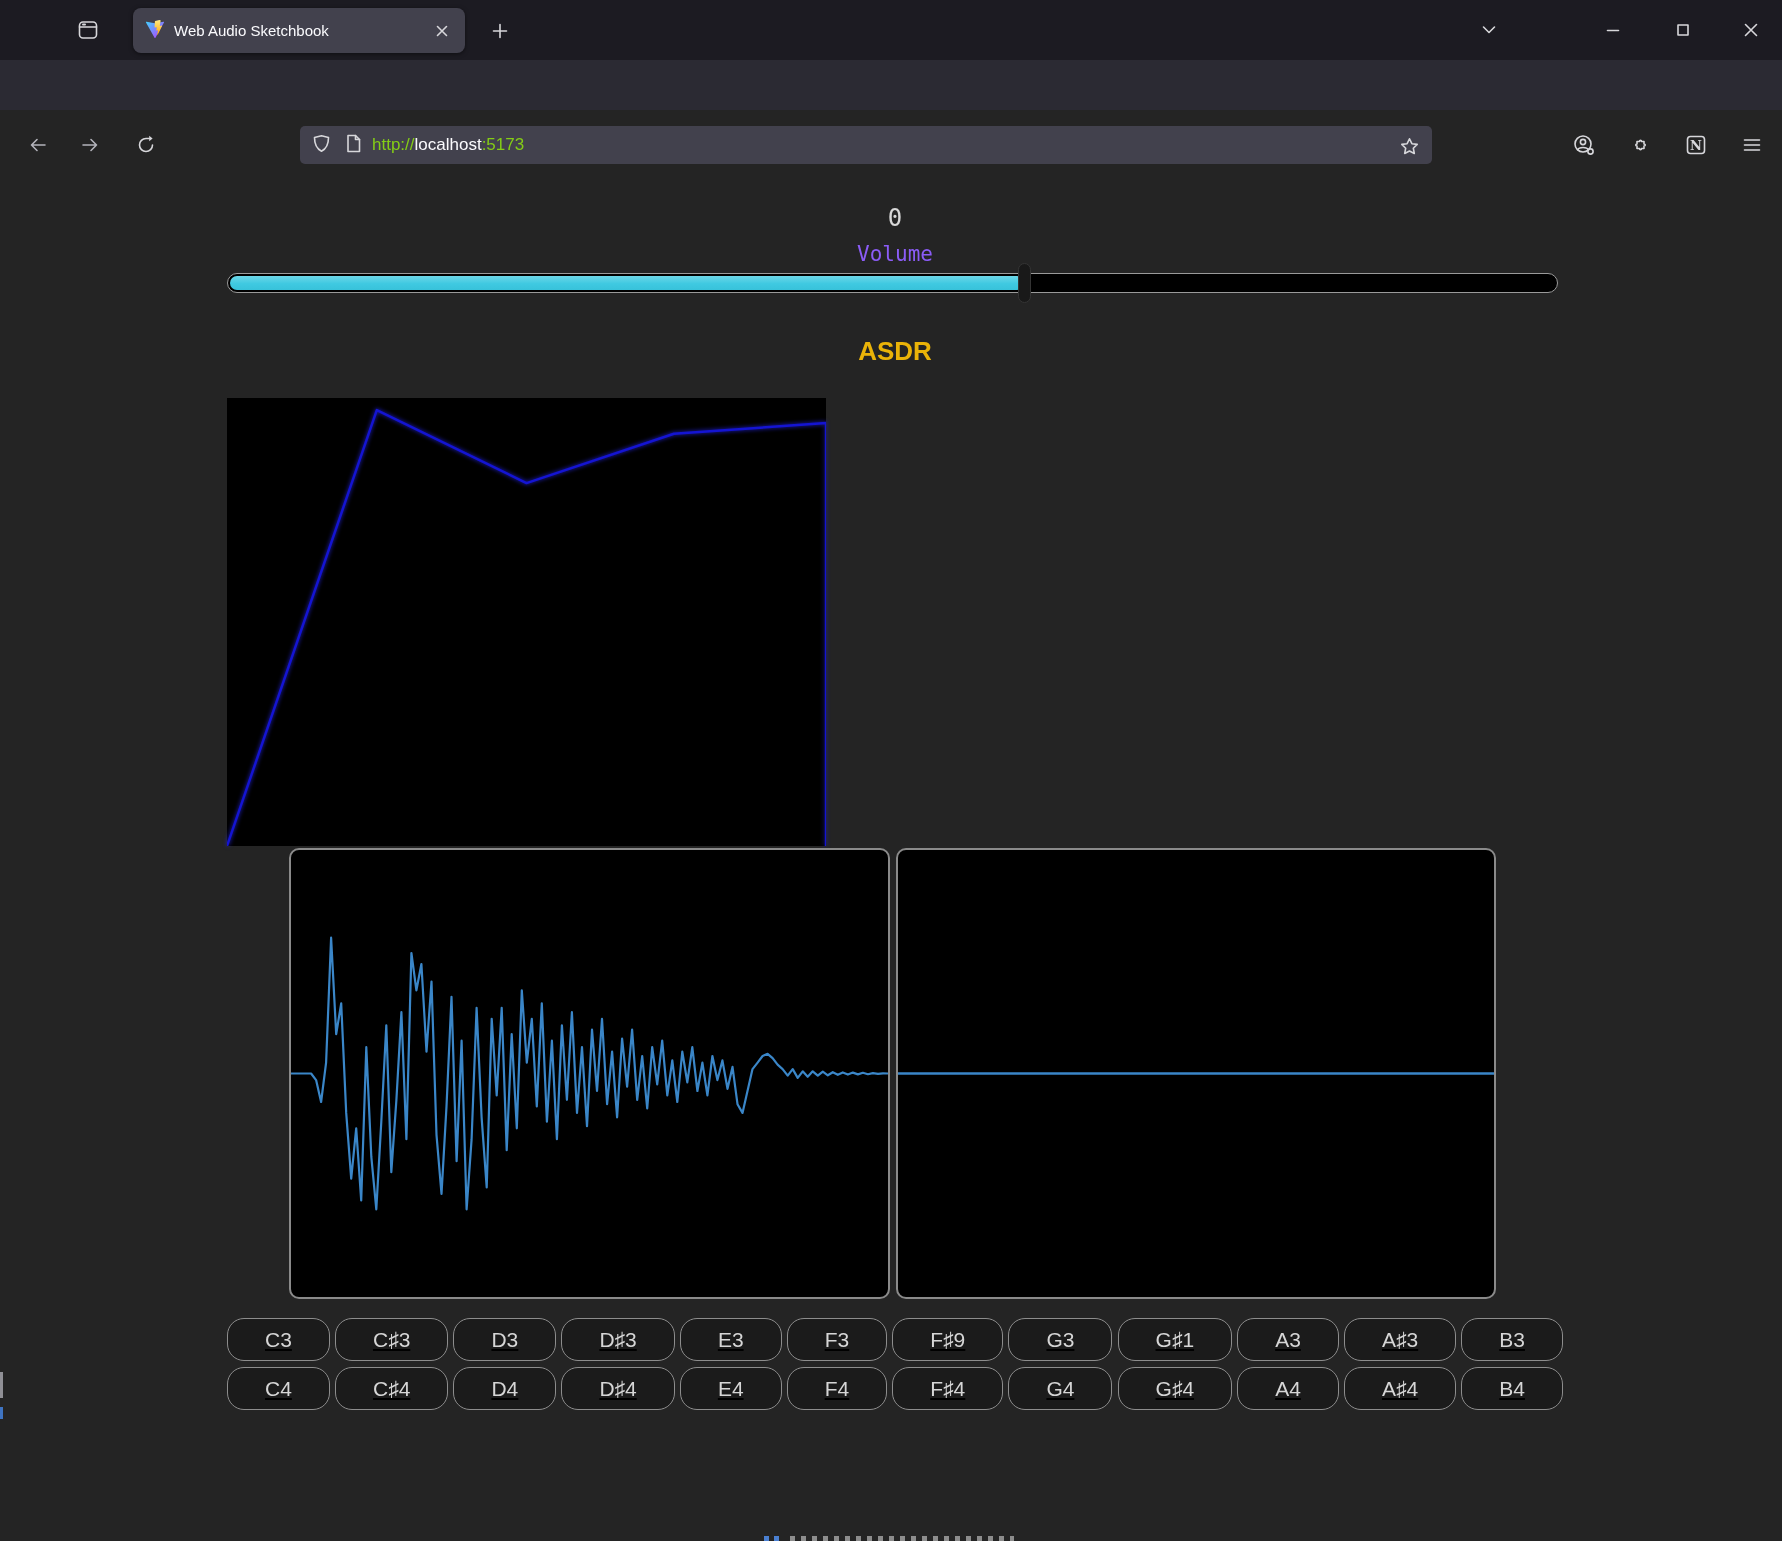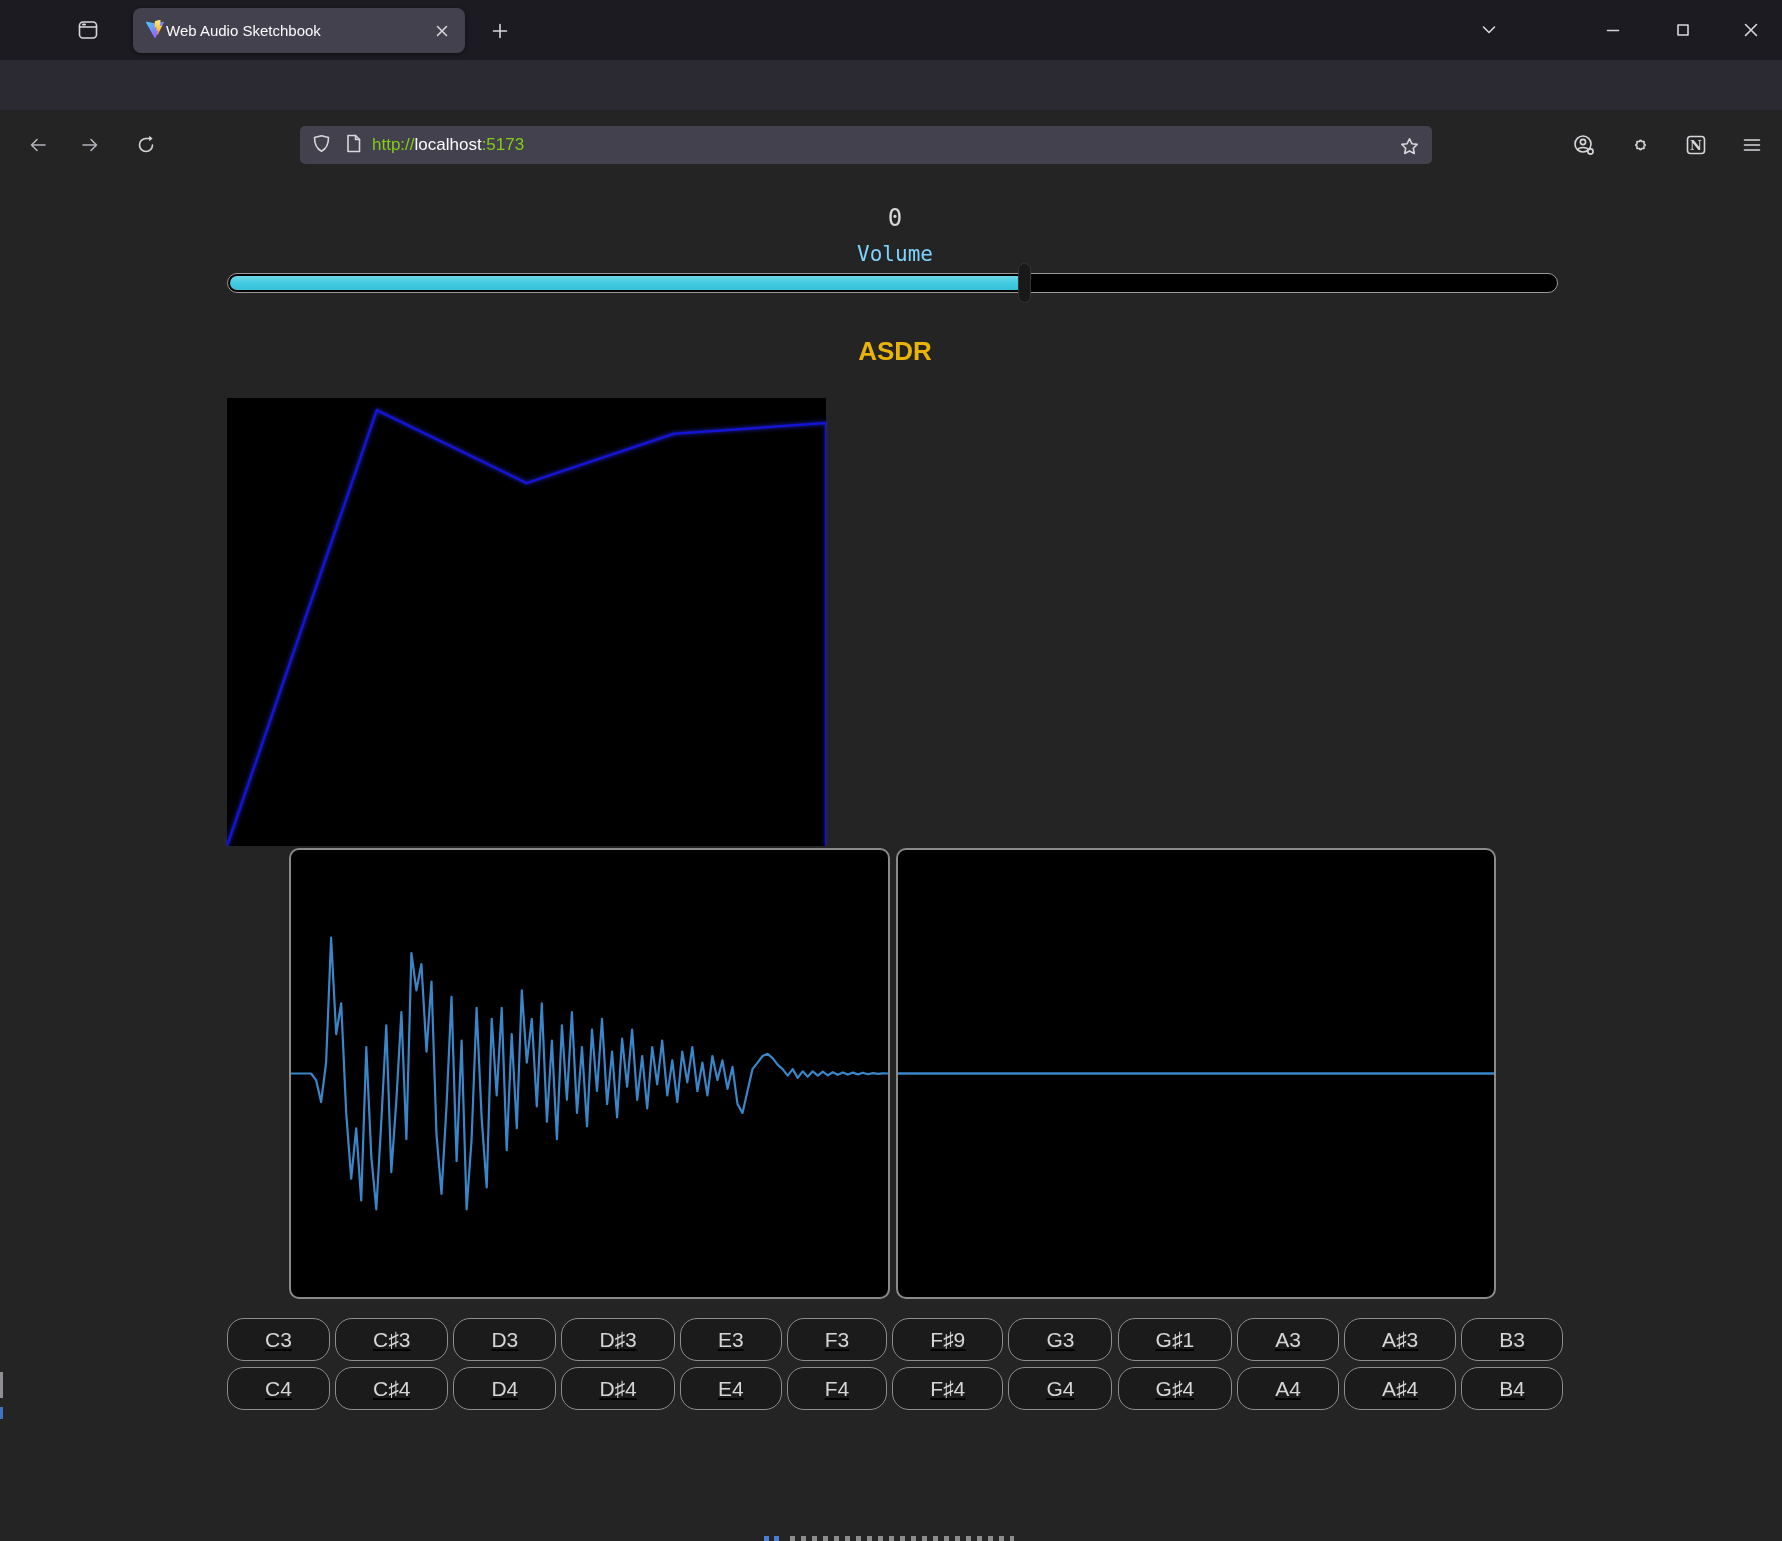--- a/index.html
+++ b/index.html
@@ -7,37 +7,37 @@
   body {
     width:1782px; height:1541px; position:relative; overflow:hidden;
     background:#242424;
     font-family:"Liberation Sans","DejaVu Sans",sans-serif;
   }
   
   .titlebar { position:absolute; top:0; left:0; width:1782px; height:60px; background:#1c1b22; }
   .fx-view { position:absolute; left:70px; top:12px; width:36px; height:36px; display:flex; align-items:center; justify-content:center; border-radius:6px; }
   .tab { position:absolute; left:133px; top:8px; width:332px; height:45px; background:#42414d; border-radius:8px;
          display:flex; align-items:center; padding:0 10px 0 12px; box-shadow:0 1px 4px rgba(0,0,0,.5); }
-  .tab-title { color:#fbfbfe; font-size:15px; margin-left:1px; white-space:nowrap; overflow:hidden; flex:1; }
+  .tab-title { color:#fbfbfe; font-size:15px; margin-left:9px; white-space:nowrap; overflow:hidden; flex:1; }
   .tab-close { width:26px; height:26px; display:flex; align-items:center; justify-content:center; border-radius:4px; }
   .newtab { position:absolute; left:482px; top:13px; width:36px; height:36px; display:flex; align-items:center; justify-content:center; border-radius:6px; }
   .win-btn { position:absolute; top:10px; width:42px; height:40px; display:flex; align-items:center; justify-content:center; }
   .toolbar { position:absolute; top:60px; left:0; width:1782px; height:50px; background:#2b2a33; }
   .tb-btn { position:absolute; top:65px; width:40px; height:40px; display:flex; align-items:center; justify-content:center; border-radius:6px; }
   .urlbar { position:absolute; left:300px; top:66px; width:1132px; height:38px; background:#42414d; border-radius:5px;
             display:flex; align-items:center; padding:0 12px; }
   .url-text { font-size:17px; margin-left:10px; white-space:nowrap; }
   .url-dim { color:#84cc16; }
   .url-host { color:#fbfbfe; }
   .urlbar-star { position:absolute; right:10px; top:7px; width:26px; height:26px; display:flex; align-items:center; justify-content:center; }
   
   .vol-value { position:absolute; left:227px; top:204px; width:1336px; text-align:center;
                font-family:"DejaVu Sans Mono",monospace; font-size:24px; color:#d8d8d8; }
   .vol-label { position:absolute; left:227px; top:242px; width:1336px; text-align:center;
-               font-family:"DejaVu Sans Mono",monospace; font-size:21px; color:#7dd3fc; }
+               font-family:"DejaVu Sans Mono",monospace; font-size:21px; color:#8b5cf6; }
   .slider-track { position:absolute; left:227px; top:273px; width:1331px; height:20px;
                   background:#000; border:1px solid #9a9a9a; border-radius:10px; }
   .slider-fill { position:absolute; left:2px; top:2px; height:14px; border-radius:8px;
                  background:linear-gradient(180deg,#6cd6e7 0%,#3fc9e1 55%,#38c2da 100%); }
   .slider-thumb { position:absolute; top:-11px; width:13px; height:40px; background:#191919;
                   border:1px solid #343434; border-radius:7px; }
   .asdr-heading { position:absolute; left:227px; top:336px; width:1336px; text-align:center;
                   font-size:26px; font-weight:bold; color:#eab308; }
   .env-canvas { position:absolute; left:227px; top:398px; width:599px; height:448px; background:#000; }
   .wave-canvas { position:absolute; top:848px; width:601px; height:451px; background:#000;

